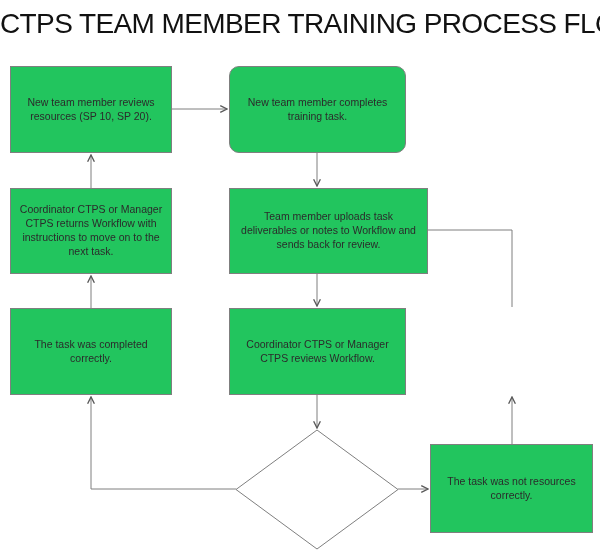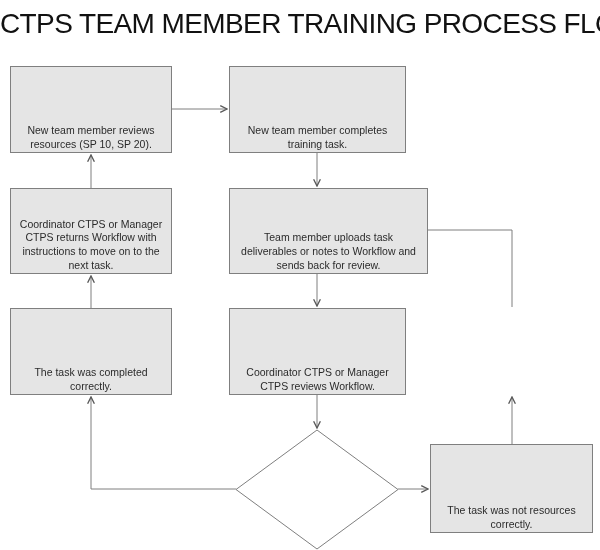--- a/index.html
+++ b/index.html
@@ -23,24 +23,24 @@
   .diagram-title{
     position:absolute;top:8px;left:0;right:0;
     text-align:center;
     font-size:28px;line-height:32px;font-weight:400;
     letter-spacing:-0.6px;
     color:var(--title);
     white-space:nowrap;
   }
   .node{
     position:absolute;
-    background:#e5e5e5;
+    background:#22c55e;
     border:1px solid var(--border);
     box-sizing:border-box;
-    display:flex;align-items:flex-end;justify-content:center;
+    display:flex;align-items:center;justify-content:center;
     text-align:center;
     font-size:10.5px;line-height:1.32;
     color:var(--text);
     padding:0 5px;
   }
   .diamond-label{
     position:absolute;
     display:flex;align-items:center;justify-content:center;
     text-align:center;
     font-size:10.5px;line-height:1.32;
@@ -49,21 +49,21 @@
   .connector-layer{
     position:absolute;top:0;left:0;width:600px;height:550px;
     pointer-events:none;
   }
   .edge{stroke:var(--line);stroke-width:1;fill:none;}
   .arrow-head{stroke:var(--arrow);stroke-width:1.2;fill:none;}
   .diamond-shape{fill:#ffffff;stroke:var(--border);stroke-width:1;}
 
   
   .n-review-resources   {left:10px;  top:66px;  width:162px; height:87px;}
-  .n-complete-training  {left:229px; top:66px;  width:177px; height:87px;}
+  .n-complete-training  {left:229px; top:66px;  width:177px; height:87px;border-radius:10px;}
   .n-return-instructions{left:10px;  top:188px; width:162px; height:86px;}
   .n-upload-deliverables{left:229px; top:188px; width:199px; height:86px;}
   .n-task-completed     {left:10px;  top:308px; width:162px; height:87px;}
   .n-review-workflow    {left:229px; top:308px; width:177px; height:87px;}
   .n-return-corrections {left:430px; top:307px; width:163px; height:88px;}
   .n-task-not-completed {left:430px; top:444px; width:163px; height:89px;}
   .n-decision-label     {left:247px; top:459px; width:140px; height:60px;}
 </style>
 </head>
 <body>

